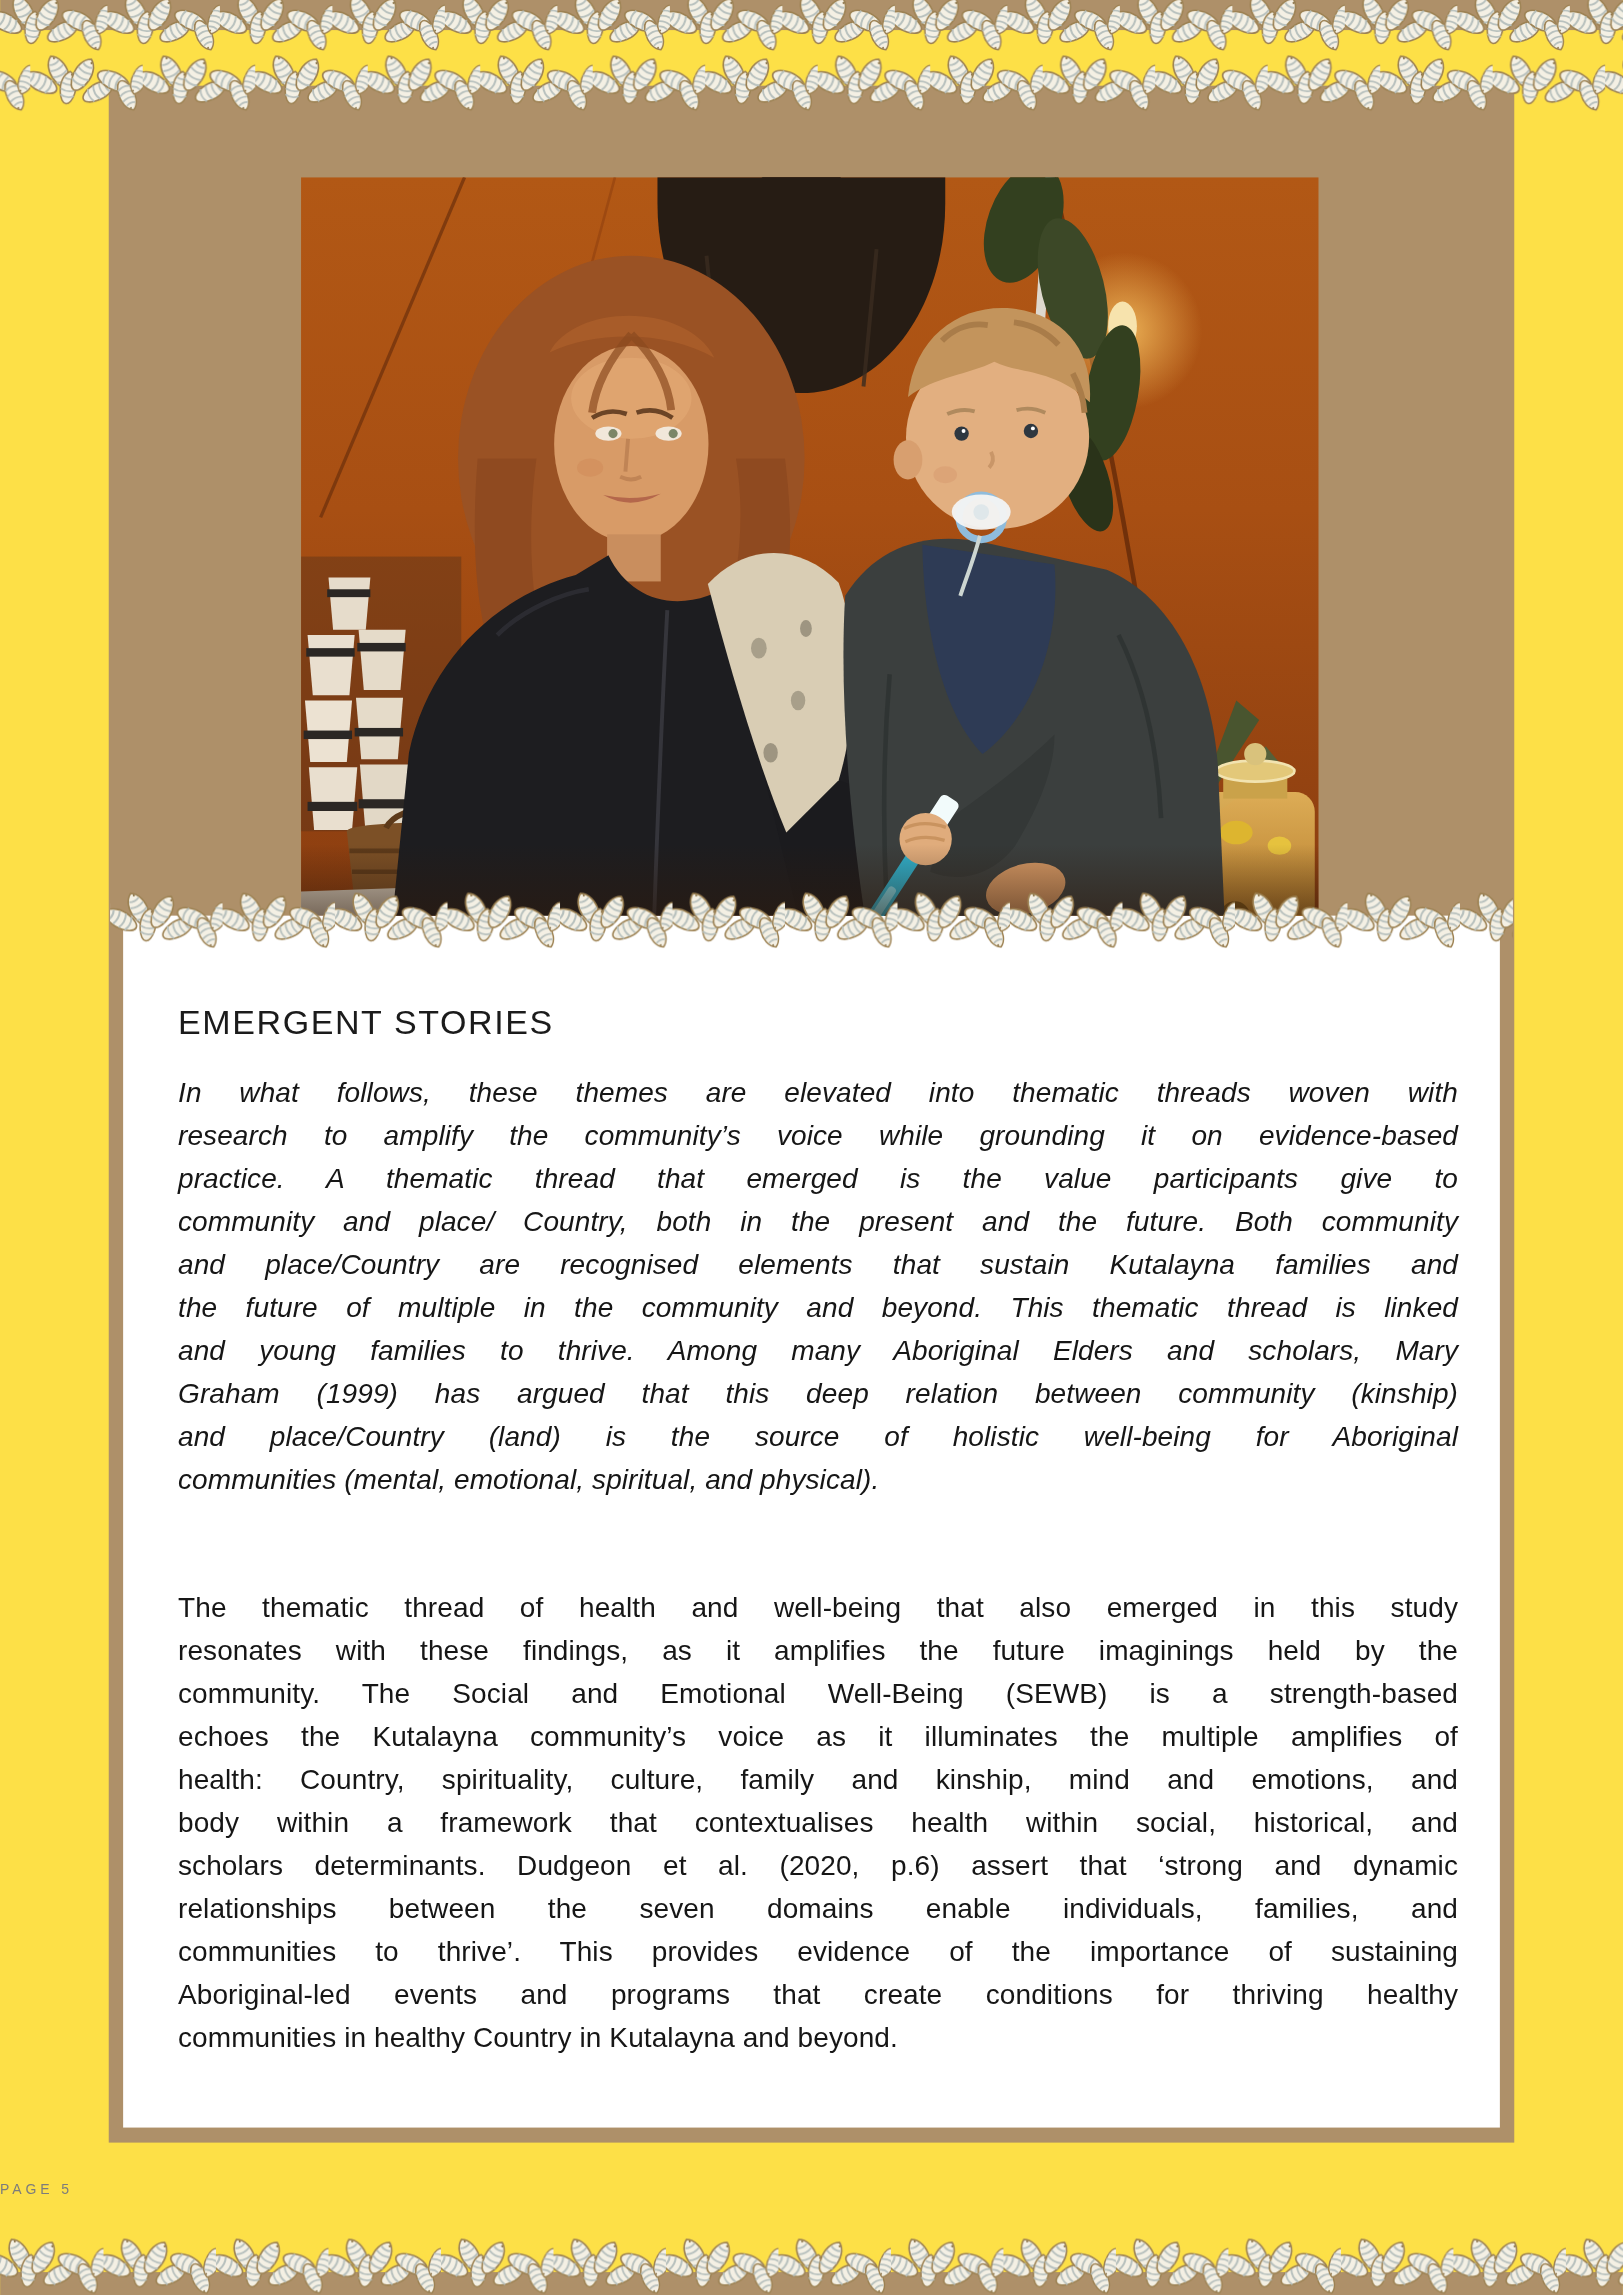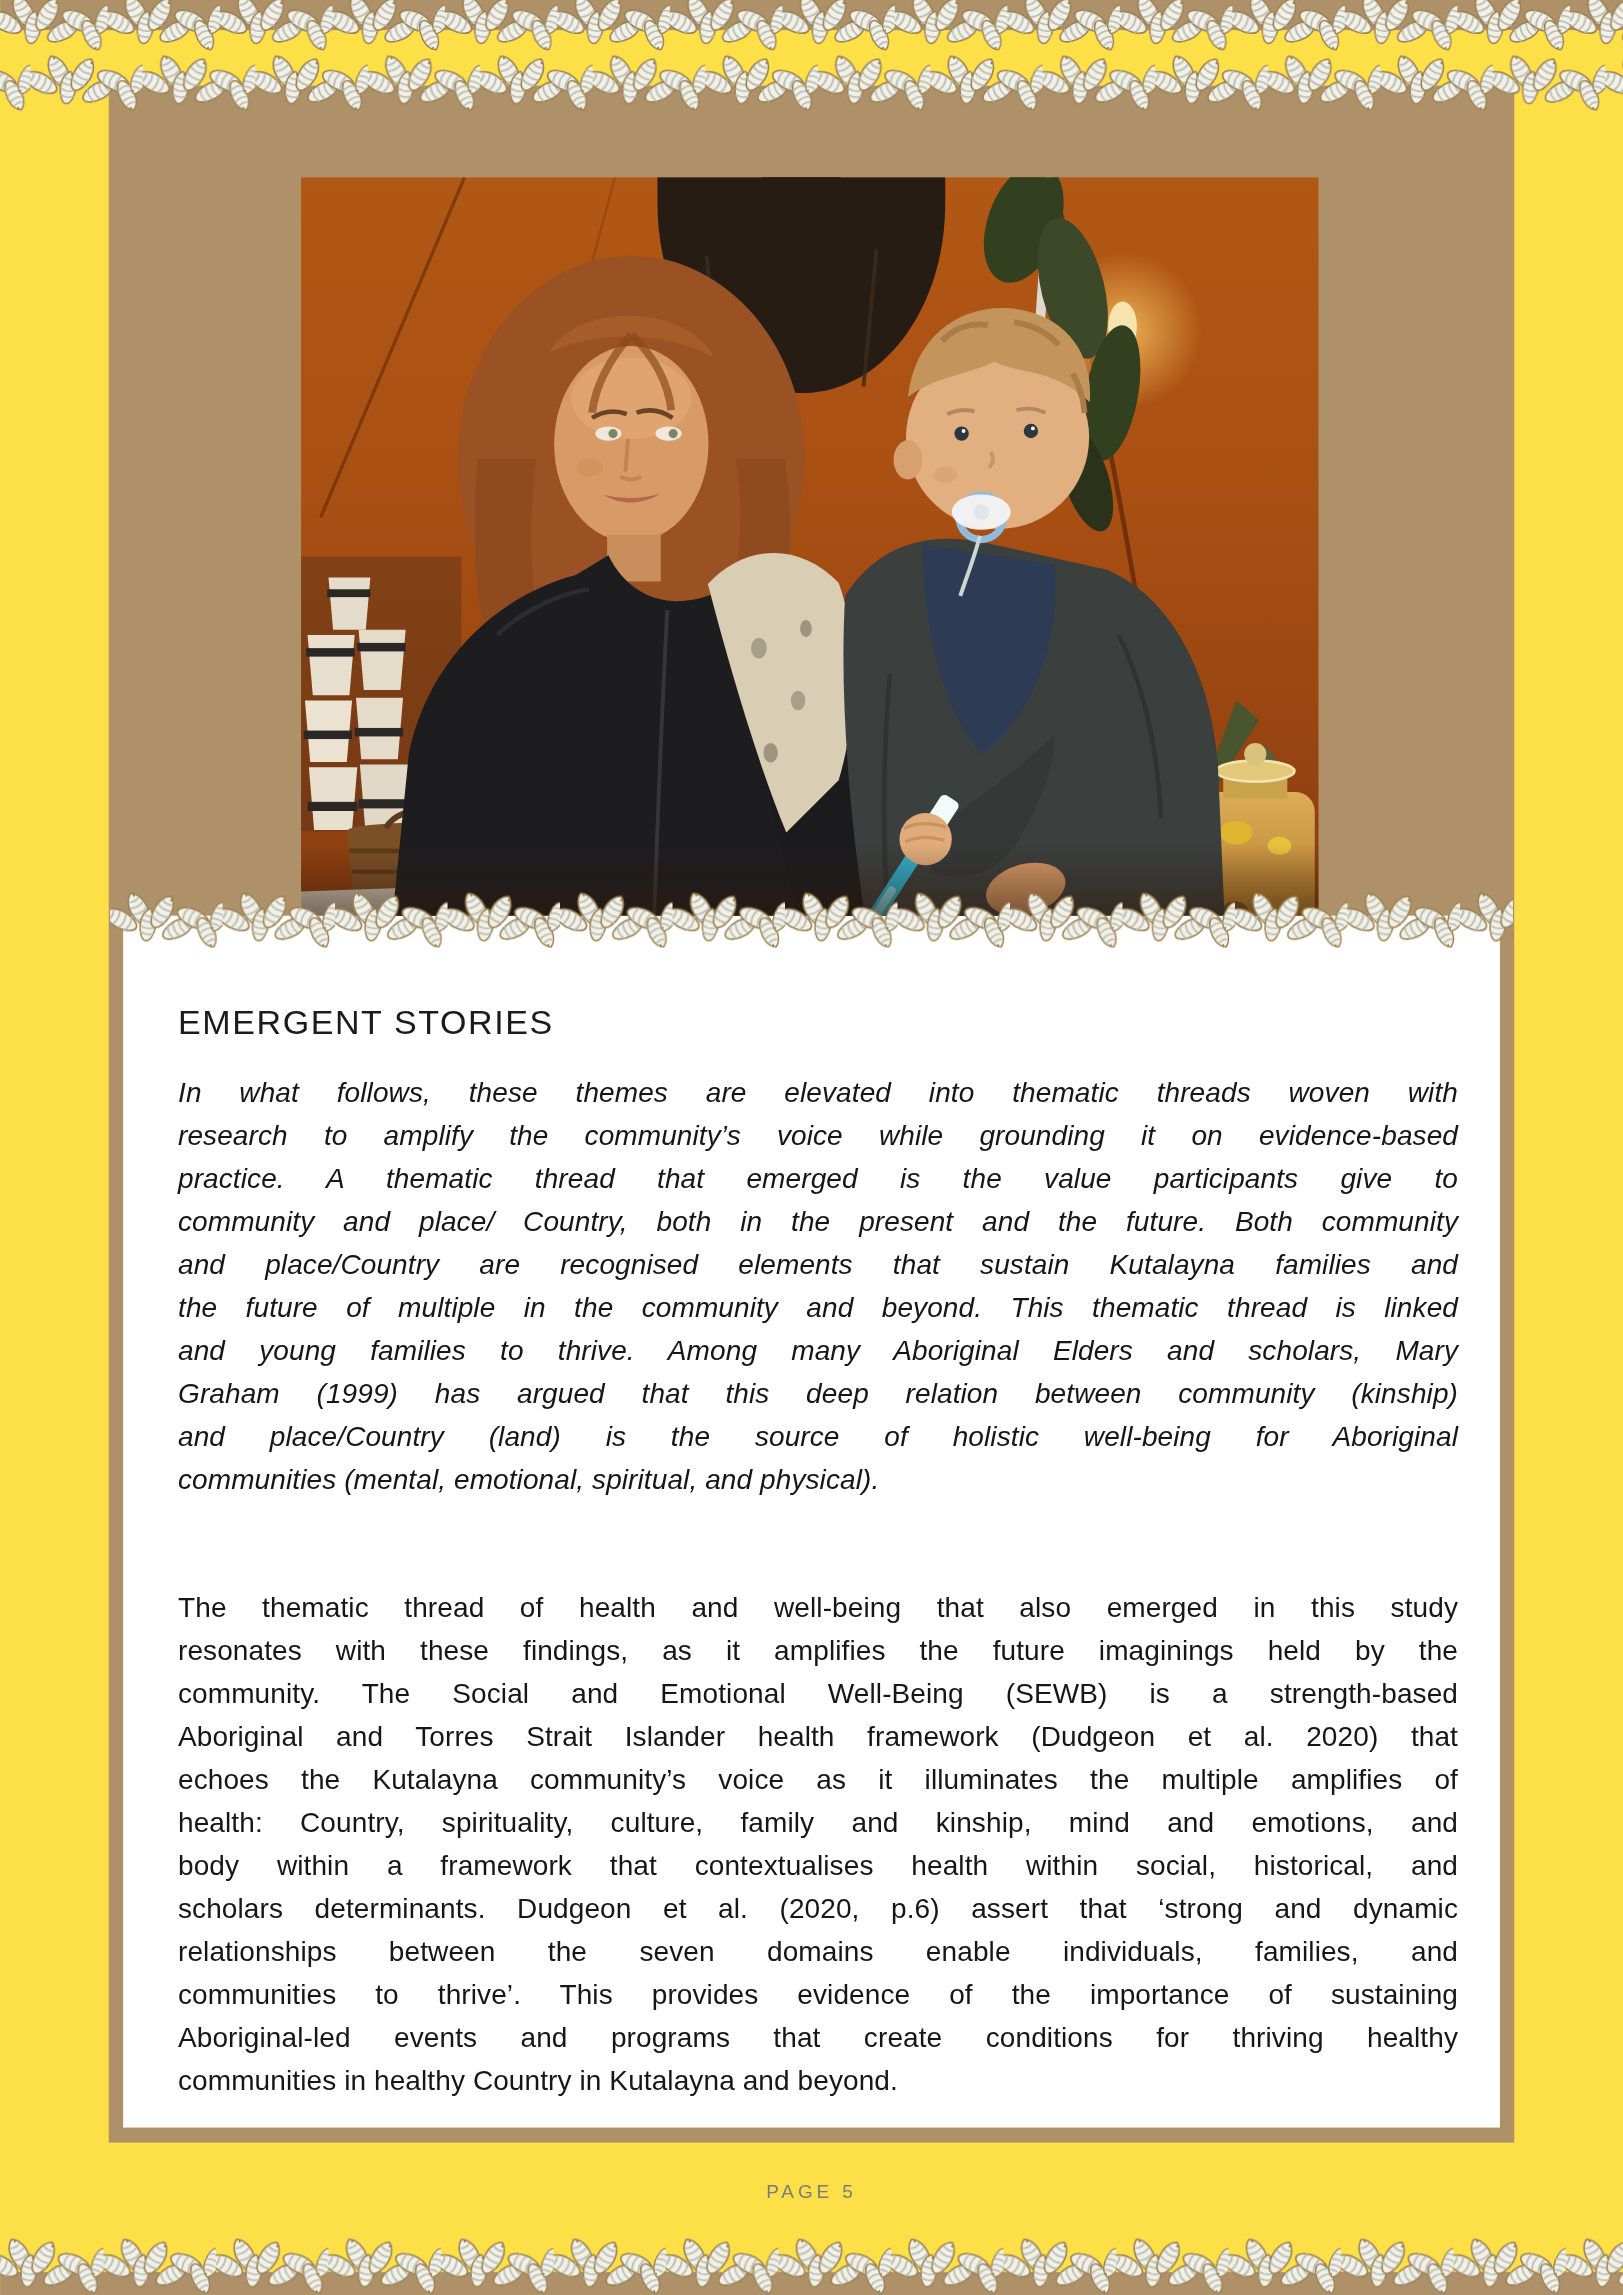--- a/index.html
+++ b/index.html
@@ -8,22 +8,22 @@
   .scene{position:absolute;left:0;top:0;width:1623px;height:2295px;z-index:0;}
   .textlayer{position:absolute;left:0;top:0;width:1623px;height:2295px;z-index:10;}
   .heading{position:absolute;left:178px;top:1002px;font-size:34px;line-height:41px;
            letter-spacing:1.6px;color:#1b1b1b;font-weight:400;}
   .para{position:absolute;left:178px;width:1280px;font-size:28px;line-height:43px;
         color:#161616;letter-spacing:0.1px;}
   .para1{top:1071px;font-style:italic;}
   .para2{top:1586px;}
   .tline{text-align:justify;text-align-last:justify;height:43px;overflow:visible;}
   .tline.last{text-align-last:left;}
-  .pagelabel{position:absolute;left:0;top:2181px;width:1623px;text-align:center;
-             font-size:19px;letter-spacing:3.9px;color:#7c7c7c;}
+  .pagelabel{position:absolute;left:0;top:2181px;width:1623px;text-align:left;
+             font-size:14px;letter-spacing:3.9px;color:#7c7c7c;}
 </style>
 </head>
 <body>
 
 <div class="page">
 
   <svg class="scene" viewBox="0 0 2481 3509" aria-hidden="false">
     <defs>
       <g id="shell">
         <path d="M0,-27 C11,-21 15,-6 12,9 C10,20 5,27 0,27 C-5,27 -10,20 -12,9 C-15,-6 -11,-21 0,-27 Z" fill="#f4f0e4" stroke="#9c8152" stroke-width="2.5"></path>
@@ -237,21 +237,20 @@
         <div class="tline">the future of multiple in the community and beyond. This thematic thread is linked</div>
         <div class="tline">and young families to thrive. Among many Aboriginal Elders and scholars, Mary</div>
         <div class="tline">Graham (1999) has argued that this deep relation between community (kinship)</div>
         <div class="tline">and place/Country (land) is the source of holistic well-being for Aboriginal</div>
         <div class="tline last">communities (mental, emotional, spiritual, and physical).</div>
       </div>
     <div class="para para2">
         <div class="tline">The thematic thread of health and well-being that also emerged in this study</div>
         <div class="tline">resonates with these findings, as it amplifies the future imaginings held by the</div>
         <div class="tline">community. The Social and Emotional Well-Being (SEWB) is a strength-based</div>
-        <div class="tline">Aboriginal and Torres Strait Islander health framework (Dudgeon et al. 2020) that</div>
         <div class="tline">echoes the Kutalayna community’s voice as it illuminates the multiple amplifies of</div>
         <div class="tline">health: Country, spirituality, culture, family and kinship, mind and emotions, and</div>
         <div class="tline">body within a framework that contextualises health within social, historical, and</div>
         <div class="tline">scholars determinants. Dudgeon et al. (2020, p.6) assert that ‘strong and dynamic</div>
         <div class="tline">relationships between the seven domains enable individuals, families, and</div>
         <div class="tline">communities to thrive’. This provides evidence of the importance of sustaining</div>
         <div class="tline">Aboriginal-led events and programs that create conditions for thriving healthy</div>
         <div class="tline last">communities in healthy Country in Kutalayna and beyond.</div>
       </div>
     <div class="pagelabel">PAGE 5</div>

